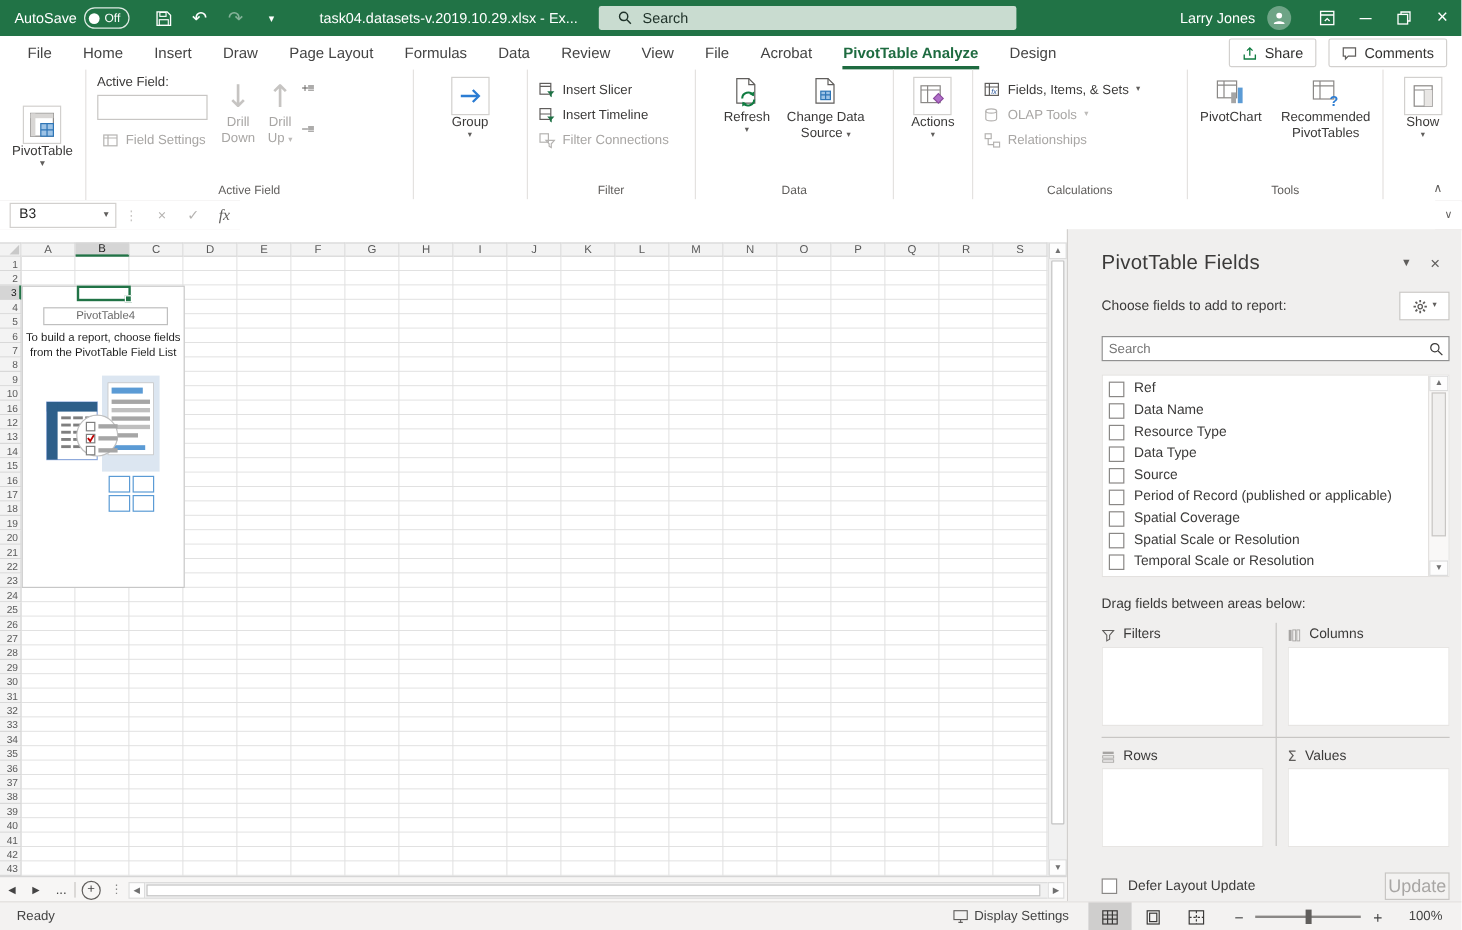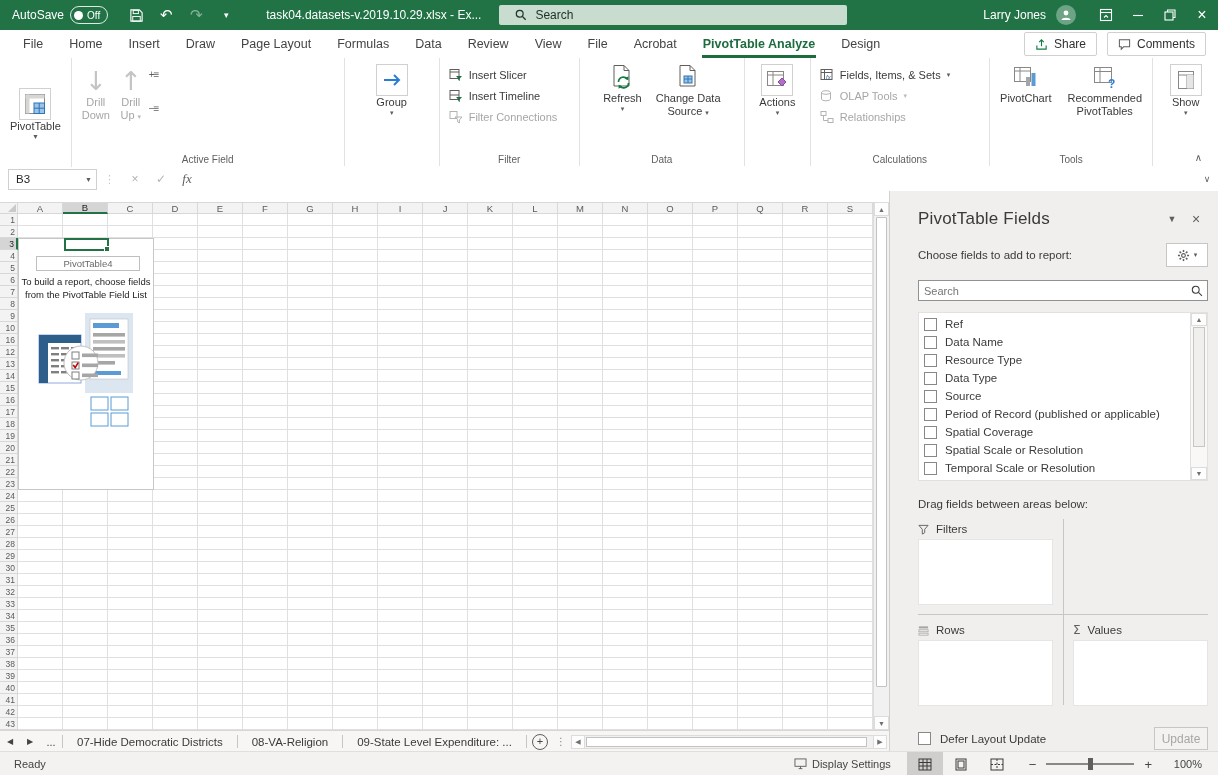--- a/index.html
+++ b/index.html
@@ -136,21 +136,21 @@
   .areas{margin-top:9px;position:relative;height:186px;}
   .areas .vline{position:absolute;left:50%;top:0;bottom:0;width:1px;background:#c8c6c4;}
   .areas .hline{position:absolute;left:0;right:0;top:95px;height:1px;background:#c8c6c4;}
   .quad{position:absolute;width:calc(50% - 10px);}
   .quad .qhead{display:flex;align-items:center;gap:7px;height:20px;color:#3b3a39;}
   .qbox{height:64px;background:#fff;border:1px solid #e7e5e3;}
   .q-filters{left:0;top:0;} .q-columns{right:0;top:0;}
   .q-rows{left:0;top:101px;} .q-values{right:0;top:101px;}
   .sigma{font-size:12px;color:#605e5c;font-family:"DejaVu Sans",sans-serif;}
   .deferrow{display:flex;align-items:center;margin-top:22px;gap:9px;}
-  .updatebtn{margin-left:auto;width:52px;height:21px;border:1px solid #c8c6c4;background:#f3f2f1;color:#a8a6a4;font-size:12px;display:flex;align-items:center;justify-content:center;}
+  .updatebtn{margin-left:auto;width:52px;height:21px;border:1px solid #c8c6c4;background:#f3f2f1;color:#a8a6a4;font-size:15px;display:flex;align-items:center;justify-content:center;}
 
   svg{display:block;}
 </style>
 </head>
 <body>
 
 <div class="abs titlebar">
   <div class="autosave">
     <span>AutoSave</span>
     <span class="as-pill">
@@ -263,20 +263,32 @@
           <line x1="11" y1="16.2" x2="21.5" y2="16.2" stroke="#2e75b6"></line>
         </svg>
       </span>
       <span>PivotTable</span>
       <span class="chev">▼</span>
     </div>
   </div>
 
   <div class="rgroup" style="width:268px;">
     <div class="rcontent">
+      <div style="display:flex;flex-direction:column;padding:2px 4px;">
+        <span style="font-size:11px;">Active Field:</span>
+        <input class="af-input" value="" style="">
+        <div class="smallbtn grayed">
+          <svg width="14" height="14" viewBox="0 0 14 14">
+            <rect x="1.5" y="2.5" width="11" height="9" fill="none" stroke="#b5b3b1"></rect>
+            <line x1="1.5" y1="5" x2="12.5" y2="5" stroke="#b5b3b1"></line>
+            <line x1="5" y1="2.5" x2="5" y2="11.5" stroke="#b5b3b1"></line>
+          </svg>
+          <span>Field Settings</span>
+        </div>
+      </div>
       <div class="bigbtn grayed" style="margin-top:2px;">
         <span class="bigarrow">↓</span>
         <span>Drill</span>
         <span>Down</span>
       </div>
       <div class="bigbtn grayed" style="margin-top:2px;">
         <span class="bigarrow">↑</span>
         <span>Drill</span>
         <span><span>Up</span> <span class="chev">▾</span></span>
       </div>
@@ -597,28 +609,20 @@
   <div class="vs-thumb"></div>
   <div class="vs-arrow vs-down">▼</div>
 </div>
 <div class="abs paneldiv"></div>
 
 <div class="abs tabbar">
   <div class="tnav">◀</div>
   <div class="tnav">▶</div>
   <div class="tdots">...</div>
   <div class="tsep"></div>
-  <div style="display:flex;align-items:stretch;" id="sheettabs">
-      <div class="stab">07-Hide Democratic Districts</div>
-      <div class="tsep"></div>
-      <div class="stab">08-VA-Religion</div>
-      <div class="tsep"></div>
-      <div class="stab">09-State Level Expenditure: ...</div>
-      <div class="tsep"></div>
-    </div>
   <div class="addsheet">
       <span class="circ">+</span>
     </div>
   <div class="tvdots">⋮</div>
   <div class="hscroll">
     <div class="hs-arrow">◀</div>
     <div class="hs-track">
         <div class="hs-thumb"></div>
       </div>
     <div class="hs-arrow">▶</div>
@@ -757,20 +761,31 @@
       <div class="hline"></div>
     <div class="quad q-filters">
       <div class="qhead">
         <svg width="11" height="11" viewBox="0 0 12 12">
           <path d="M1 1.5 H11 L7.3 5.8 V9.5 L4.7 11 V5.8 Z" fill="none" stroke="#605e5c"></path>
         </svg>
         <span>Filters</span>
       </div>
       <div class="qbox"></div>
     </div>
+    <div class="quad q-columns">
+      <div class="qhead">
+        <svg width="11" height="11" viewBox="0 0 12 12">
+          <rect x="1" y="1" width="2.6" height="10" fill="#a6a4a2"></rect>
+          <rect x="4.7" y="1" width="2.6" height="10" fill="none" stroke="#a6a4a2" stroke-width=".8"></rect>
+          <rect x="8.4" y="1" width="2.6" height="10" fill="none" stroke="#a6a4a2" stroke-width=".8"></rect>
+        </svg>
+        <span>Columns</span>
+      </div>
+      <div class="qbox"></div>
+    </div>
     <div class="quad q-rows">
       <div class="qhead">
         <svg width="11" height="11" viewBox="0 0 12 12">
           <rect x="1" y="1.5" width="10" height="2.2" fill="#a6a4a2"></rect>
           <rect x="1" y="5.2" width="10" height="2.2" fill="none" stroke="#a6a4a2" stroke-width=".8"></rect>
           <rect x="1" y="8.9" width="10" height="2.2" fill="none" stroke="#a6a4a2" stroke-width=".8"></rect>
         </svg>
         <span>Rows</span>
       </div>
       <div class="qbox"></div>

